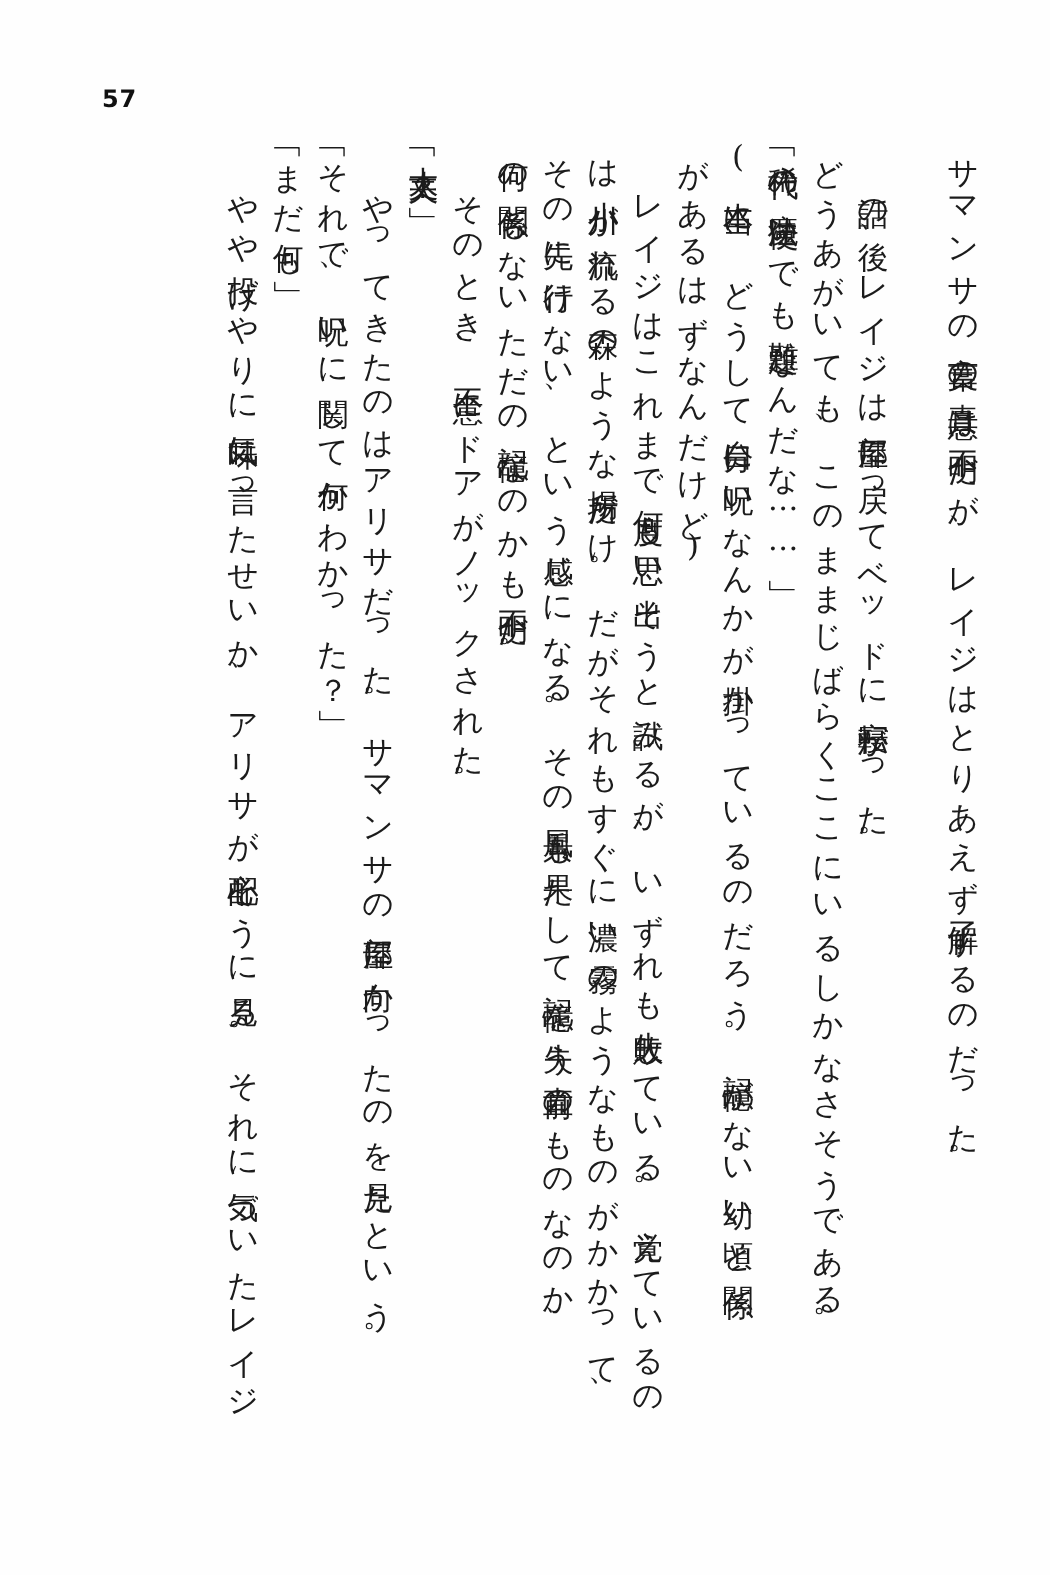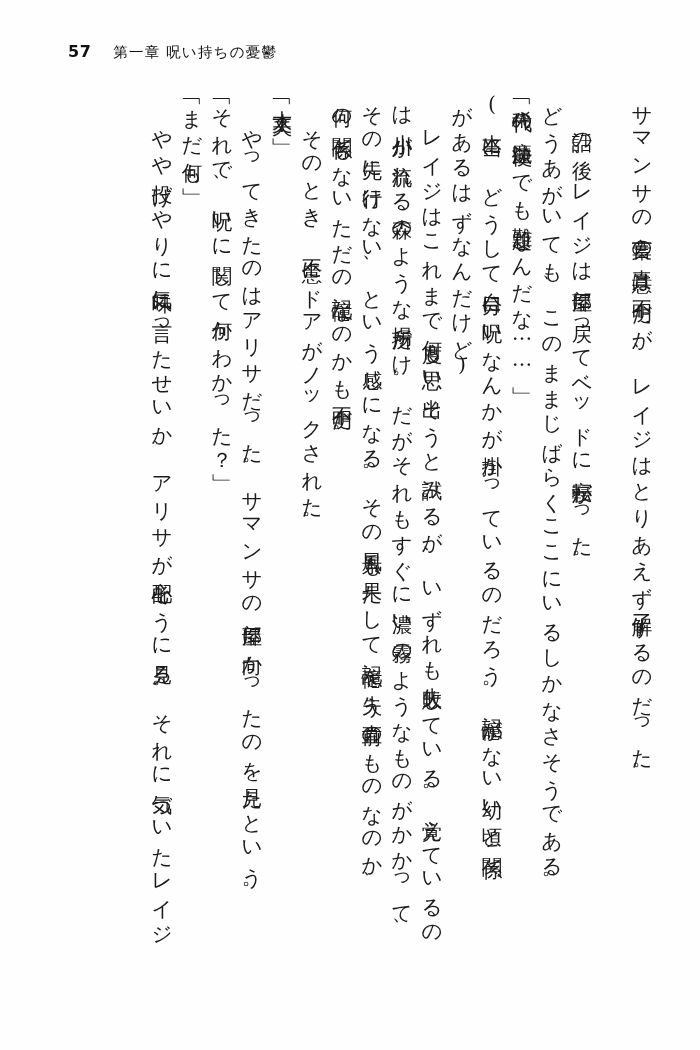--- a/index.html
+++ b/index.html
@@ -17,21 +17,21 @@
   .page {
     position: relative;
     width: 700px;
     height: 1050px;
     box-sizing: border-box;
     background: #fefefe;
   }
   
   .header {
     position: absolute;
-    top: 42px;
+    top: 56px;
     left: 68px;
     right: 60px;
     display: flex;
     align-items: baseline;
     gap: 22px;
     font-family: "DejaVu Sans", "Liberation Sans", sans-serif;
   }
   .page-number {
     font-size: 16px;
     font-weight: bold;
@@ -78,21 +78,20 @@
     
   }
 </style>
 </head>
 <body>
 
 <div class="page">
 
   <div class="header">
     <span class="page-number">57</span>
-    <span class="chapter-title">第一章 呪い持ちの憂鬱</span>
   </div>
 
   <div class="body-area" id="body-area">
       <div class="vline">サマンサの言葉の真意は不明だが、レイジはとりあえず了解するのだった。</div>
       <div class="vline gap"></div>
       <div class="vline indent">話の後、レイジは部屋に戻ってベッドに寝転がった。</div>
       <div class="vline">どうあがいても、このままじばらくここにいるしかなさそうである。</div>
       <div class="vline">「稀代の魔法使いでも難題なんだな……」</div>
       <div class="vline">(本当に、どうして自分に呪いなんかが掛かっているのだろう。記憶がない幼い頃と関係</div>
       <div class="vline">があるはずなんだけど)</div>

